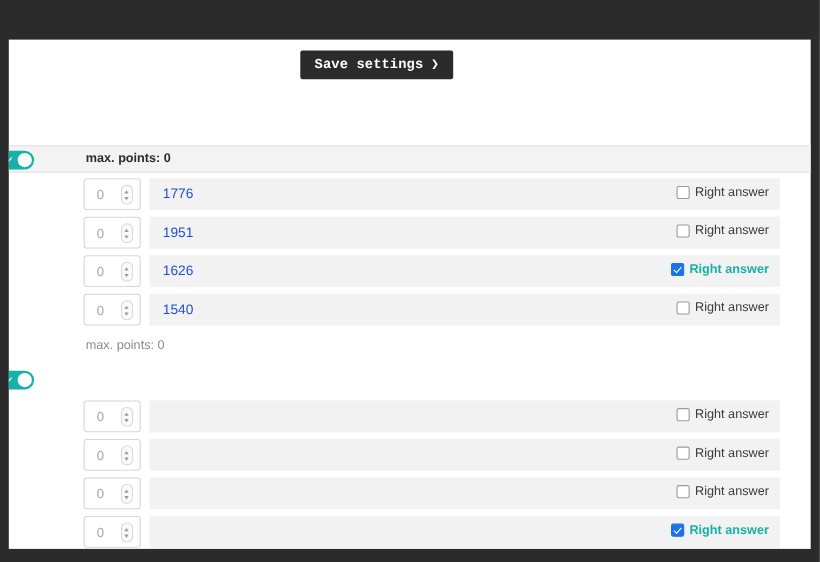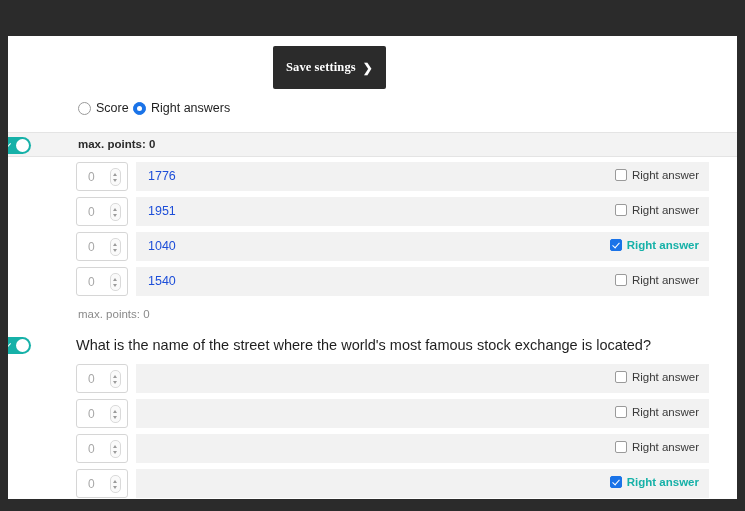--- a/index.html
+++ b/index.html
@@ -41,27 +41,27 @@
   .save-row {
     position: absolute;
     left: 0; top: 0;
     width: 729px;
     height: 54px;
   }
   .save-btn {
     position: absolute;
     left: 265px;
     top: 10px;
-    height: 43px;
+    height: 26px;
     padding: 0 13px;
     background: #2b2b2b;
     color: #ffffff;
     border: none;
     border-radius: 2px;
-    font-family: Liberation Serif, serif;
+    font-family: Liberation Mono, monospace;
     font-size: 12.5px;
     font-weight: bold;
     letter-spacing: .1px;
     display: flex;
     align-items: center;
     gap: 7px;
     cursor: pointer;
   }
   .save-btn .chev { font-size: 12px; font-weight: bold; line-height: 1; }
 
@@ -286,32 +286,20 @@
 
   <div class="page">
 
     <div class="save-row">
       <button class="save-btn">
         <span>Save settings</span>
         <span class="chev">❯</span>
       </button>
     </div>
 
-    <div class="radio-row">
-
-      <label class="radio-opt r1">
-        <span class="radio-dot"></span>
-        <span>Score</span>
-      </label>
-
-      <label class="radio-opt r2">
-        <span class="radio-dot checked"></span>
-        <span>Right answers</span>
-      </label>
-    </div>
 
     <div class="maxpoints-band" style="top:96px;">
       <span class="mp-text">max. points: 0</span>
     </div>
 
     <div class="toggle" style="top:101px;">
       <span class="tick"></span>
     </div>
 
 
@@ -351,21 +339,21 @@
 
     <div class="ans-row" style="top:196px;">
       <div class="num-input">
         <span class="nv">0</span>
         <span class="spinner">
           <span class="ar up"></span>
           <span class="ar down"></span>
         </span>
       </div>
       <div class="ans-field">
-        <span class="ans-text">1040</span>
+        <span class="ans-text">1626</span>
         <label class="ra-wrap">
           <span class="ra-box checked"></span>
           <span class="ra-label on">Right answer</span>
         </label>
       </div>
     </div>
 
     <div class="ans-row" style="top:231px;">
       <div class="num-input">
         <span class="nv">0</span>
@@ -382,21 +370,20 @@
         </label>
       </div>
     </div>
 
     <div class="maxpoints-plain" style="top:272px;">max. points: 0</div>
 
     <div class="toggle" style="top:301px;">
       <span class="tick"></span>
     </div>
 
-    <div class="qtitle" style="top:301px;">What is the name of the street where the world's most famous stock exchange is located?</div>
 
     <div class="ans-row" style="top:328px;">
       <div class="num-input">
         <span class="nv">0</span>
         <span class="spinner">
           <span class="ar up"></span>
           <span class="ar down"></span>
         </span>
       </div>
       <div class="ans-field">

